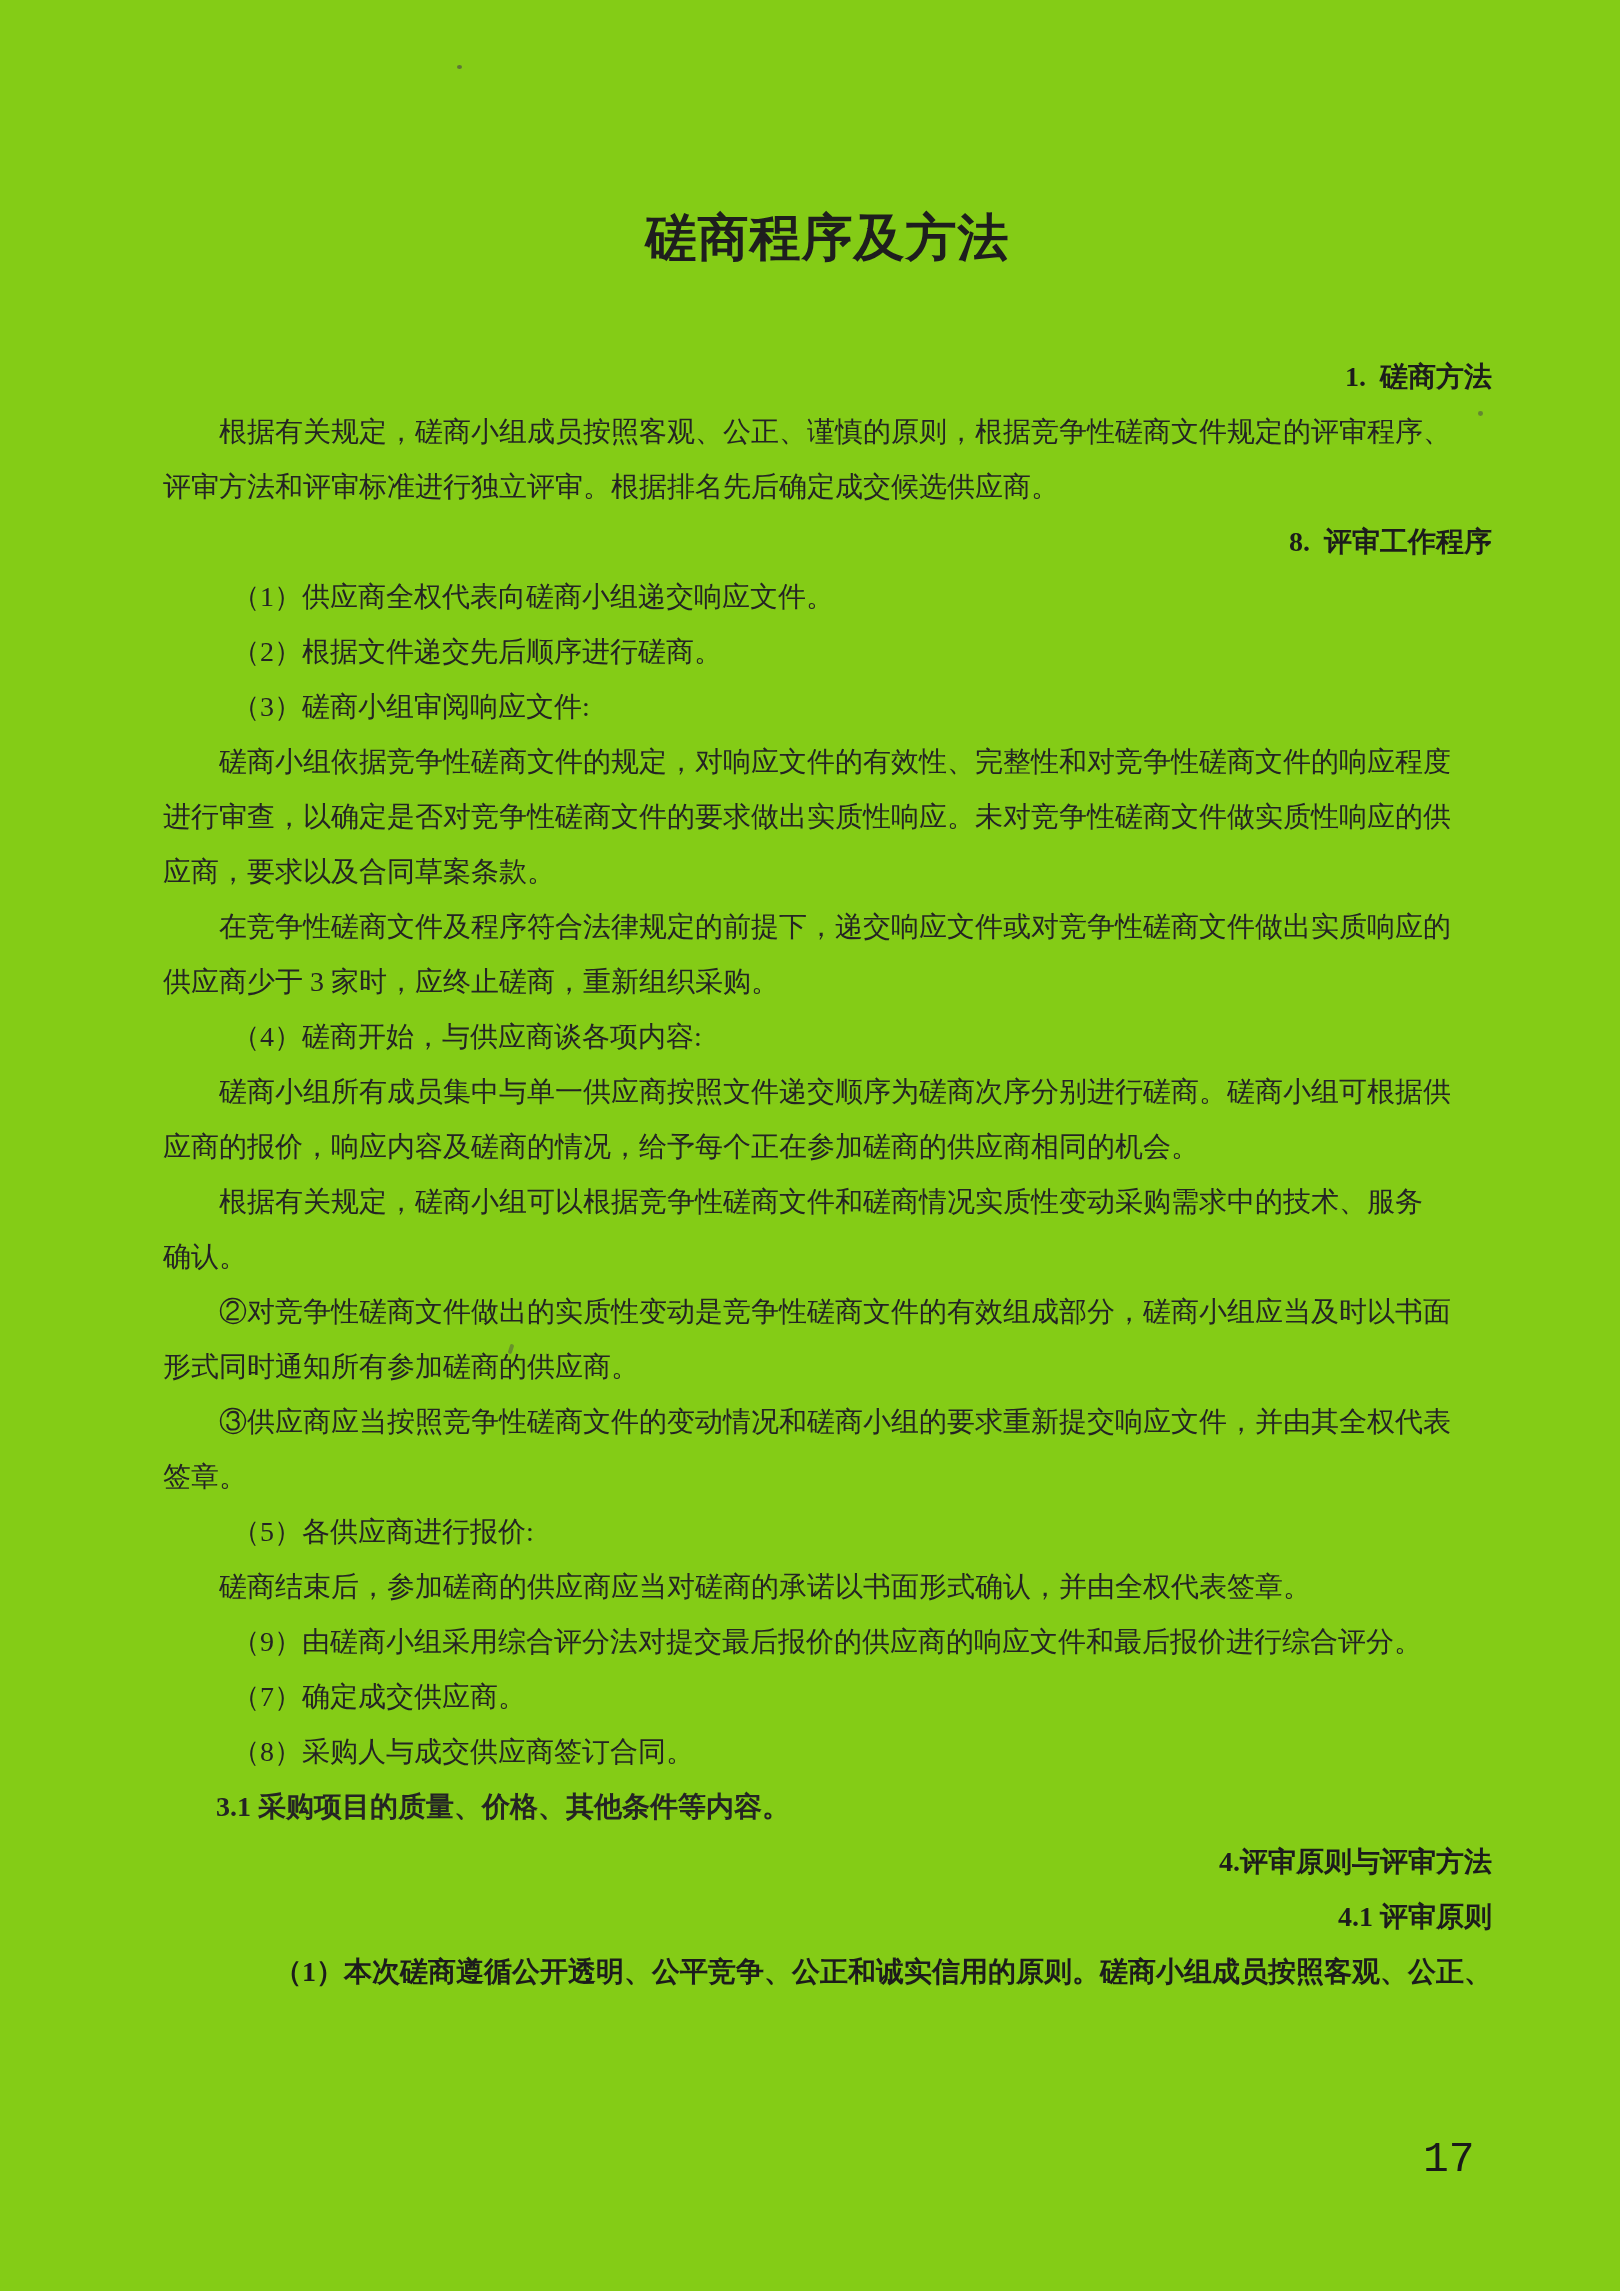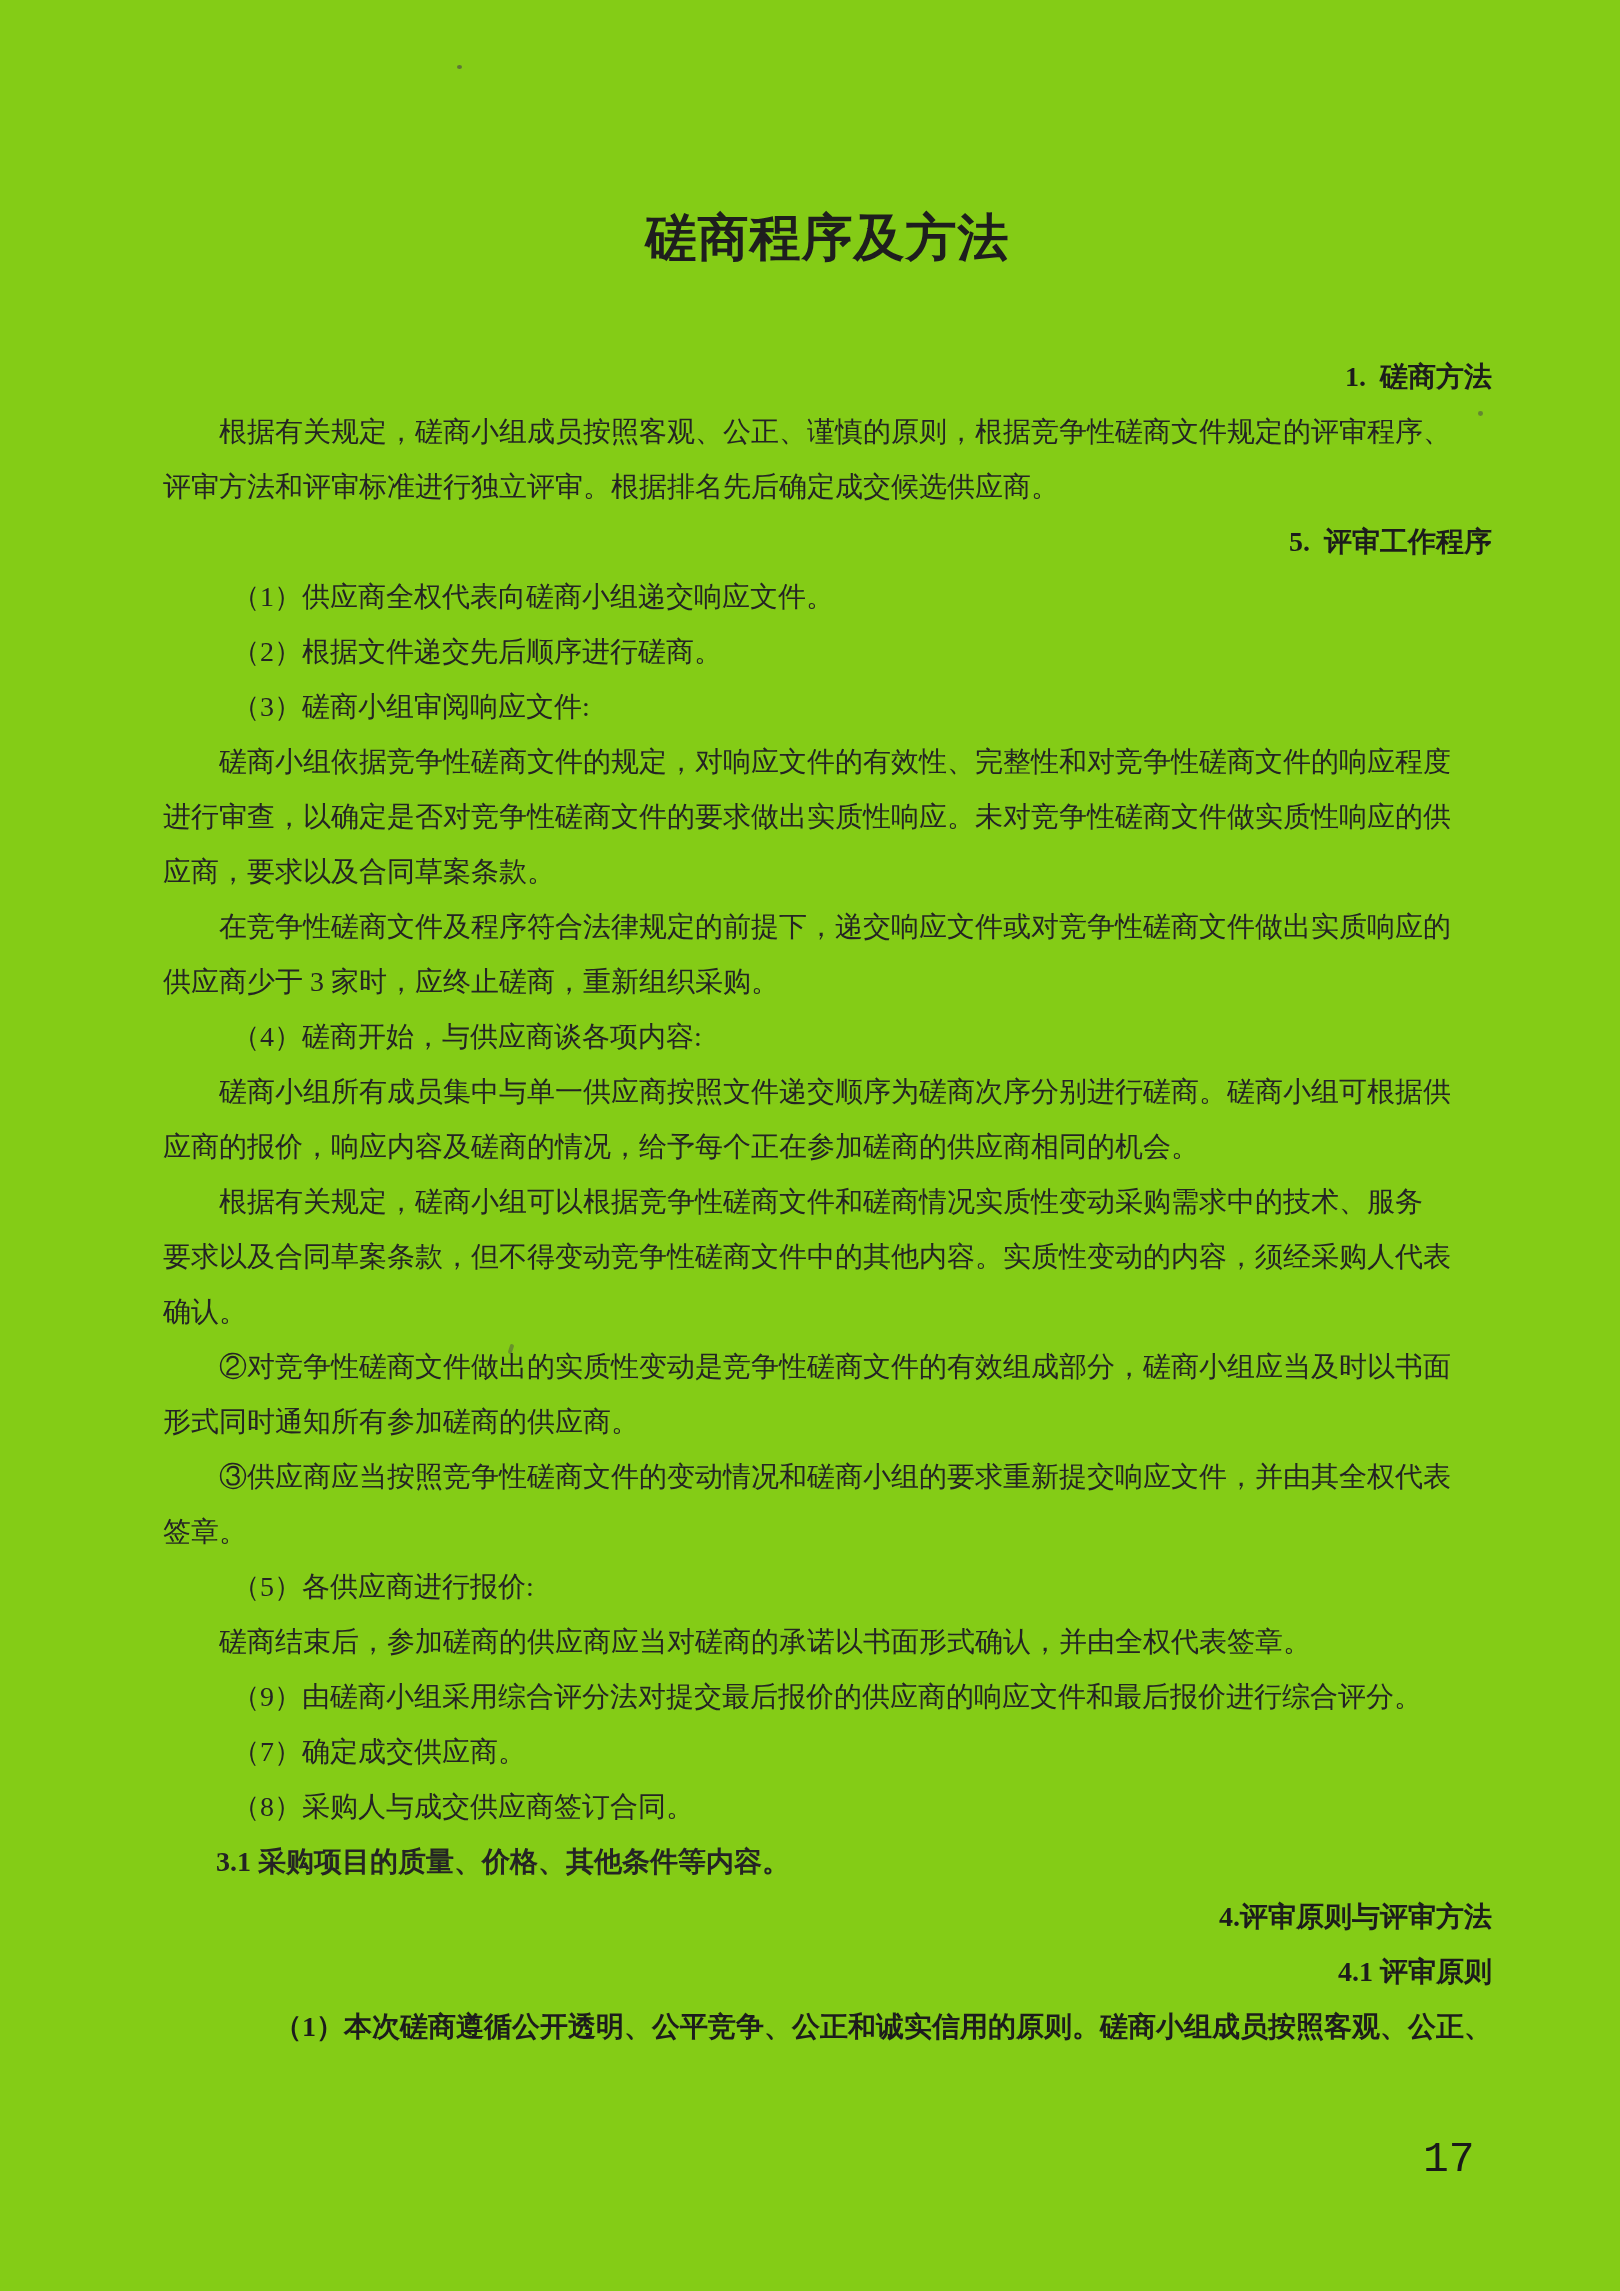--- a/index.html
+++ b/index.html
@@ -73,34 +73,33 @@
 <body>
 
 <div class="page">
 
   <div class="doc-title">磋商程序及方法</div>
 
   <div class="doc-body">
     <div class="ln bold">1.  磋商方法</div>
     <div class="ln ind2">根据有关规定，磋商小组成员按照客观、公正、谨慎的原则，根据竞争性磋商文件规定的评审程序、</div>
     <div class="ln">评审方法和评审标准进行独立评审。根据排名先后确定成交候选供应商。</div>
-    <div class="ln bold">5.  评审工作程序</div>
+    <div class="ln bold">8.  评审工作程序</div>
     <div class="ln item">（1）供应商全权代表向磋商小组递交响应文件。</div>
     <div class="ln item">（2）根据文件递交先后顺序进行磋商。</div>
     <div class="ln item">（3）磋商小组审阅响应文件:</div>
     <div class="ln ind2">磋商小组依据竞争性磋商文件的规定，对响应文件的有效性、完整性和对竞争性磋商文件的响应程度</div>
     <div class="ln">进行审查，以确定是否对竞争性磋商文件的要求做出实质性响应。未对竞争性磋商文件做实质性响应的供</div>
     <div class="ln">应商，要求以及合同草案条款。</div>
     <div class="ln ind2">在竞争性磋商文件及程序符合法律规定的前提下，递交响应文件或对竞争性磋商文件做出实质响应的</div>
     <div class="ln">供应商少于 3 家时，应终止磋商，重新组织采购。</div>
     <div class="ln item">（4）磋商开始，与供应商谈各项内容:</div>
     <div class="ln ind2">磋商小组所有成员集中与单一供应商按照文件递交顺序为磋商次序分别进行磋商。磋商小组可根据供</div>
     <div class="ln">应商的报价，响应内容及磋商的情况，给予每个正在参加磋商的供应商相同的机会。</div>
     <div class="ln ind2">根据有关规定，磋商小组可以根据竞争性磋商文件和磋商情况实质性变动采购需求中的技术、服务</div>
-    <div class="ln">要求以及合同草案条款，但不得变动竞争性磋商文件中的其他内容。实质性变动的内容，须经采购人代表</div>
     <div class="ln">确认。</div>
     <div class="ln ind2">②对竞争性磋商文件做出的实质性变动是竞争性磋商文件的有效组成部分，磋商小组应当及时以书面</div>
     <div class="ln">形式同时通知所有参加磋商的供应商。</div>
     <div class="ln ind2">③供应商应当按照竞争性磋商文件的变动情况和磋商小组的要求重新提交响应文件，并由其全权代表</div>
     <div class="ln">签章。</div>
     <div class="ln item">（5）各供应商进行报价:</div>
     <div class="ln ind2">磋商结束后，参加磋商的供应商应当对磋商的承诺以书面形式确认，并由全权代表签章。</div>
     <div class="ln item">（9）由磋商小组采用综合评分法对提交最后报价的供应商的响应文件和最后报价进行综合评分。</div>
     <div class="ln item">（7）确定成交供应商。</div>
     <div class="ln item">（8）采购人与成交供应商签订合同。</div>

